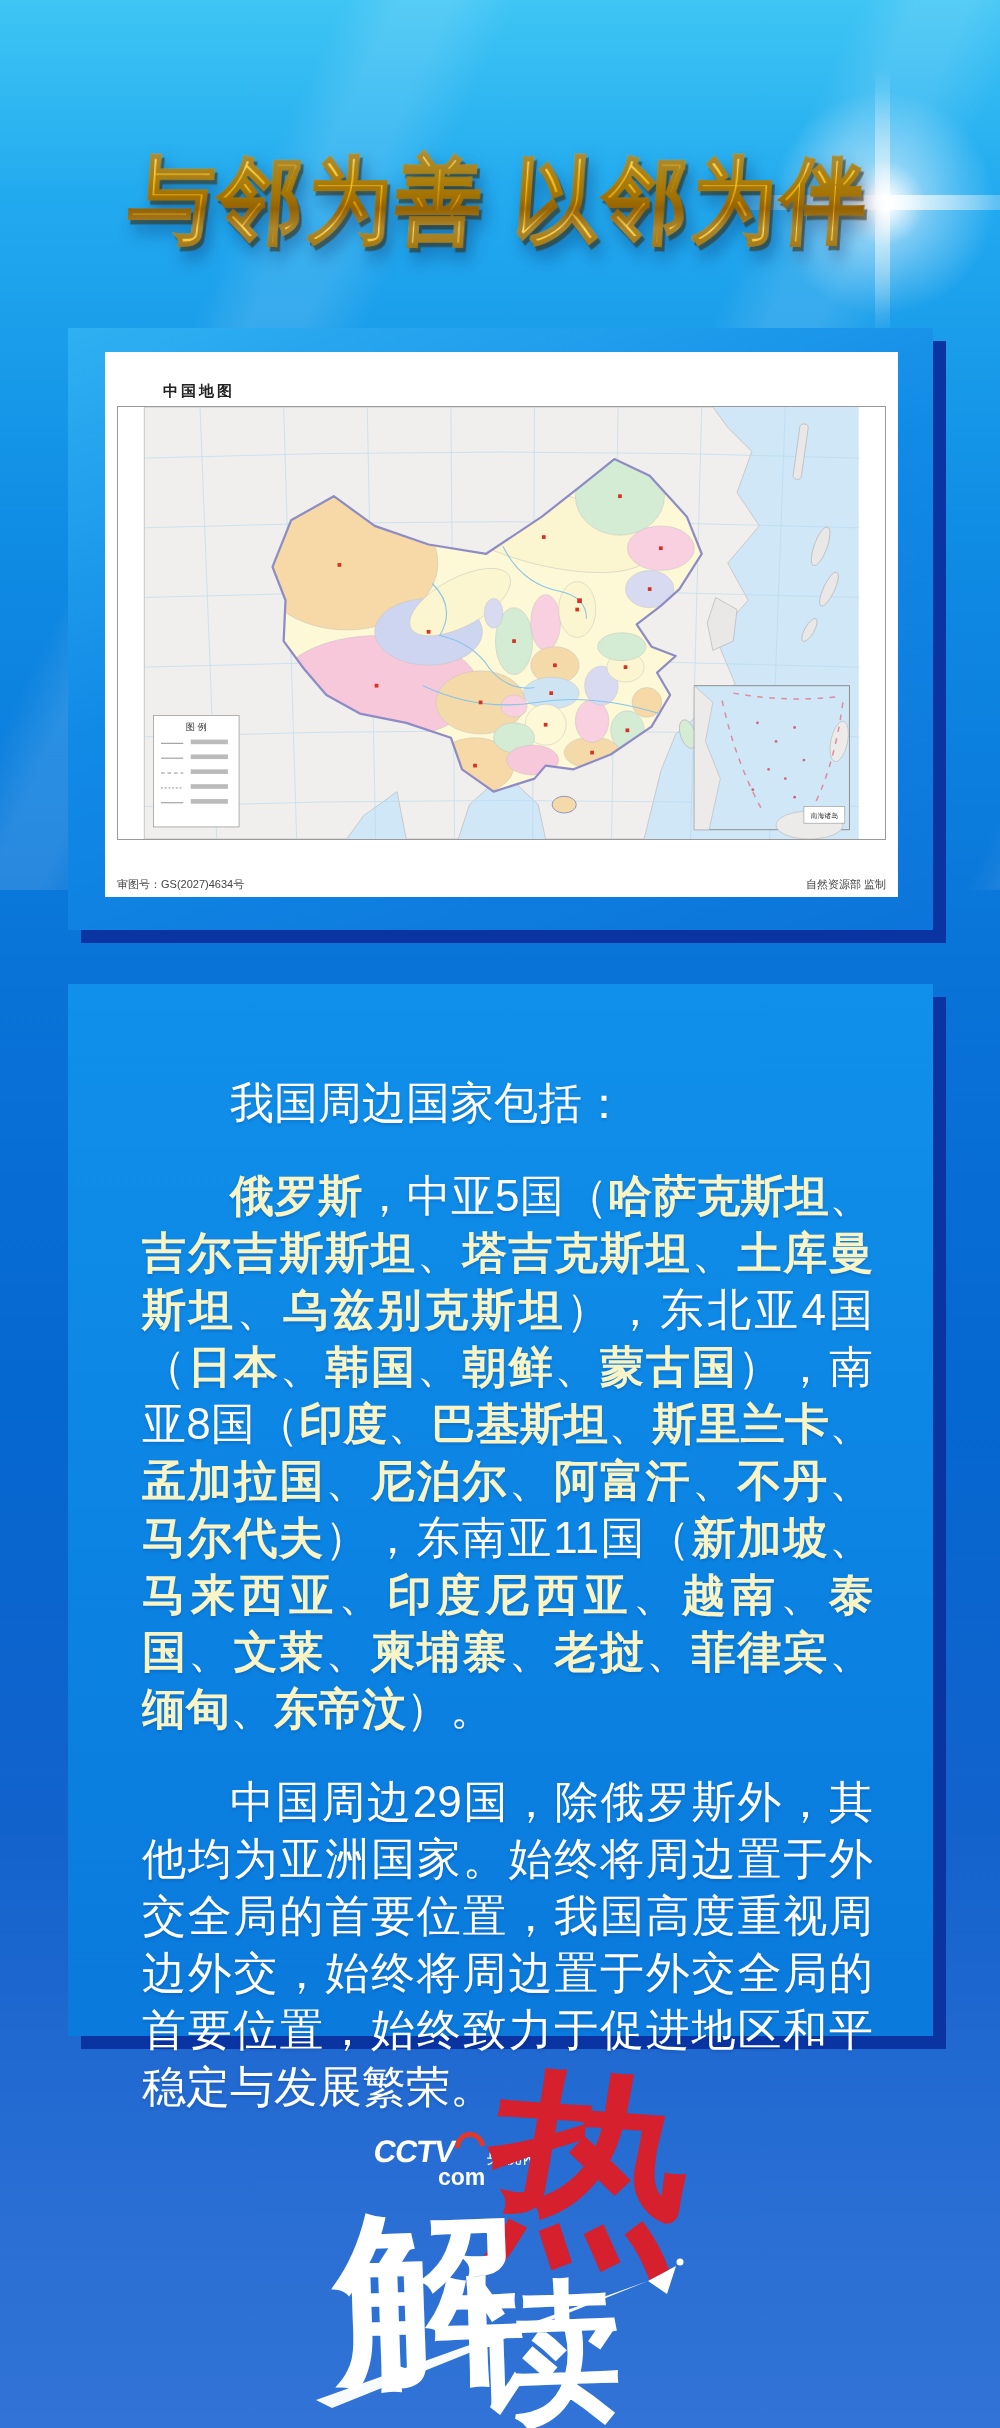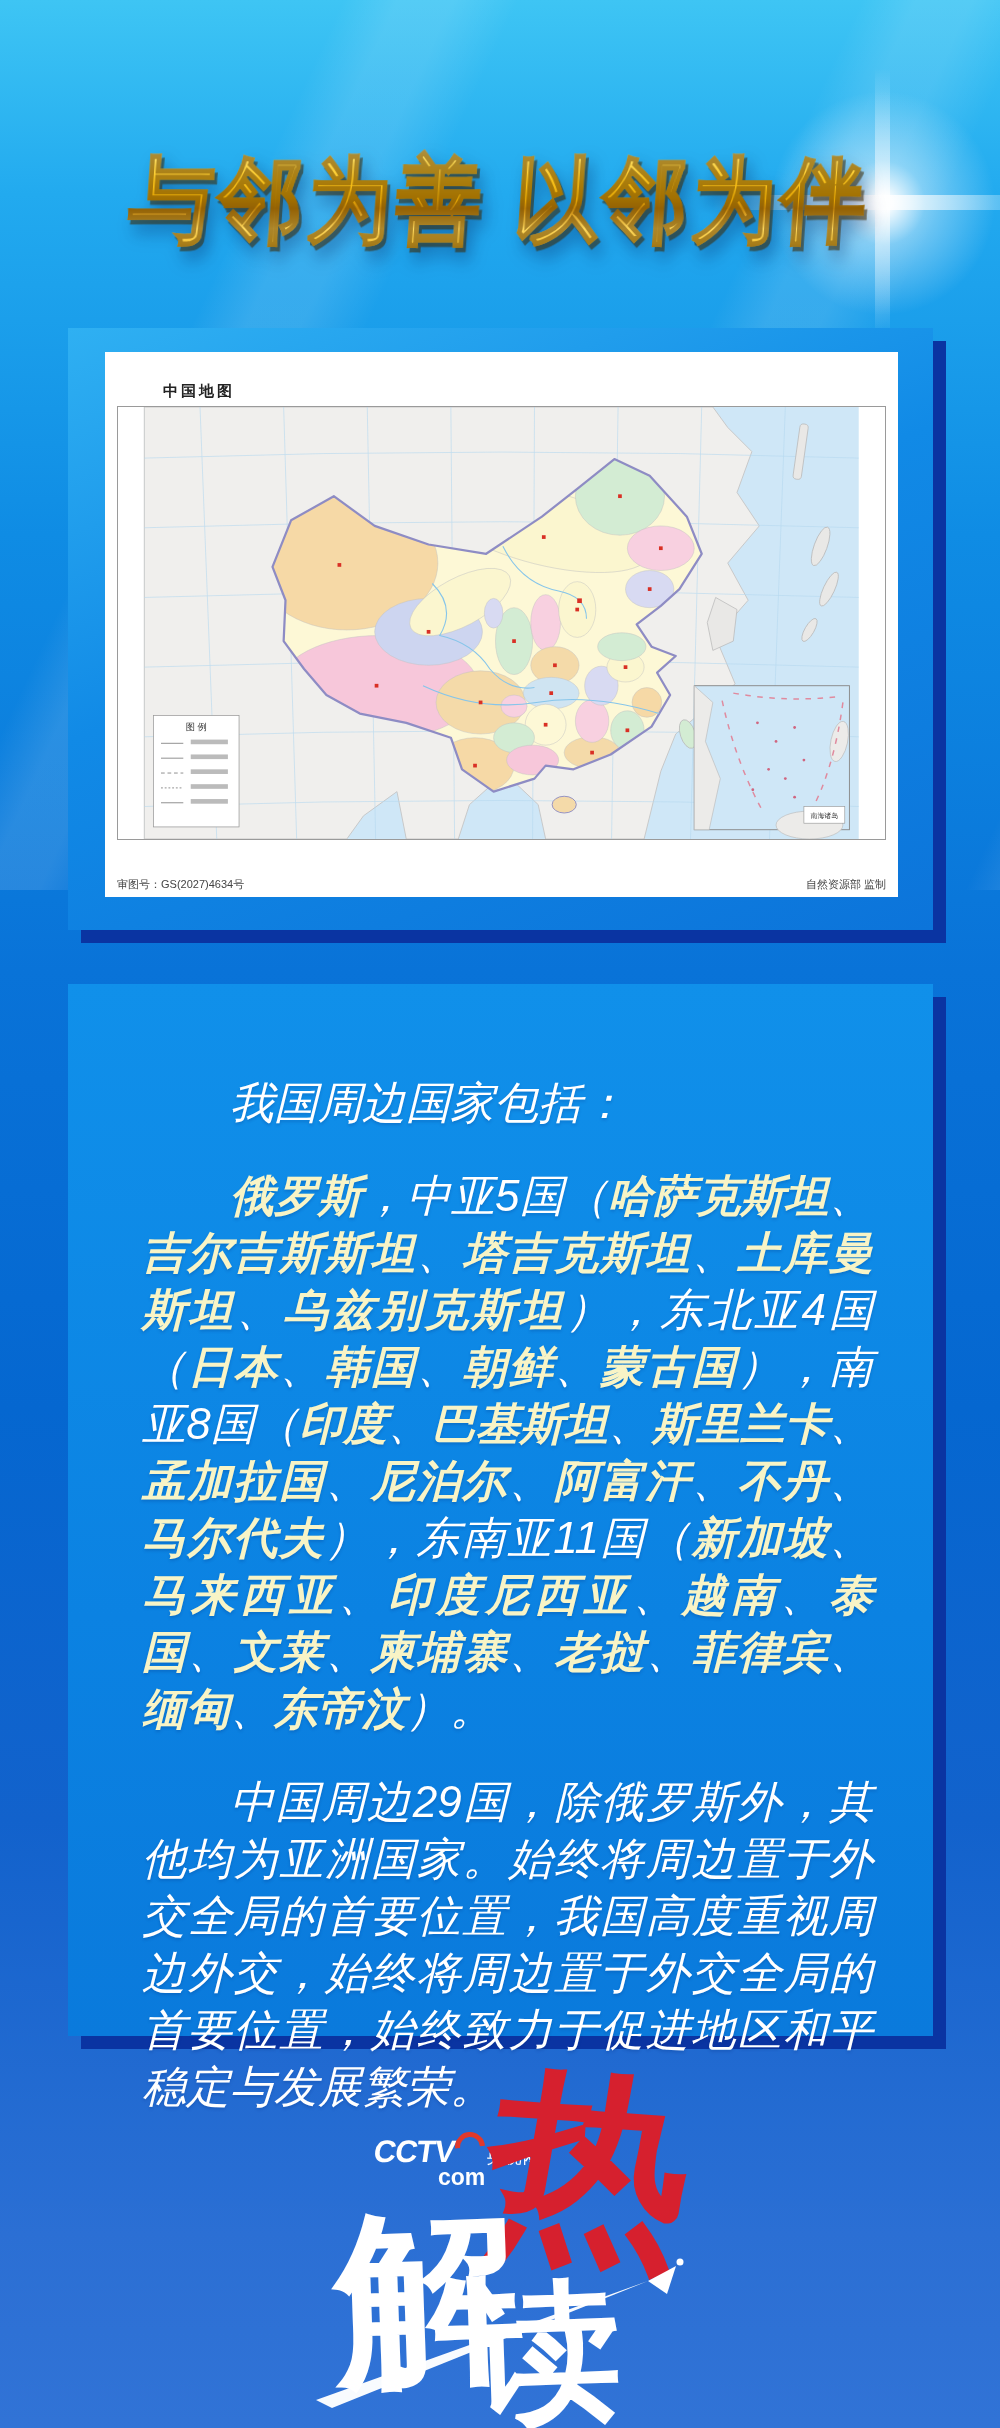--- a/index.html
+++ b/index.html
@@ -35,21 +35,21 @@
   .map-frame svg{display:block;width:100%;height:100%;}
   .map-caption-left{position:absolute;left:12px;bottom:5px;font-size:11px;color:#444;}
   .map-caption-right{position:absolute;right:12px;bottom:5px;font-size:11px;color:#444;}
   
   .card-shadow{position:absolute;left:81px;top:997px;width:865px;height:1052px;background:#0a34a2;}
   .content-card{position:absolute;left:68px;top:984px;width:865px;height:1052px;box-sizing:border-box;
         padding:90px 60px 0 74px;
         background:linear-gradient(180deg,#1090ea 0%,#0b82e2 60%,#0a7adc 100%);}
   .content-card p{margin:0 0 36px 0;text-indent:2em;text-align:justify;
         font-size:44px;line-height:57px;color:#ffffff;font-weight:500;
-        text-shadow:0 2px 3px rgba(0,40,120,.22);font-style:italic;}
+        text-shadow:0 2px 3px rgba(0,40,120,.22);}
   .hl{color:#f8f4c6;font-weight:700;}
   
   .cctv-logo{position:absolute;left:374px;top:2134px;color:#fff;}
   .cctv-row{display:flex;align-items:flex-start;}
   .cctv-word{font-size:31px;font-weight:900;letter-spacing:-1px;transform:skewX(-8deg);}
   .cctv-swoosh{width:20px;height:20px;border:5px solid #e0392b;border-radius:50%;
         border-bottom-color:transparent;border-right-color:transparent;
         transform:rotate(40deg);margin:-2px 1px 0 1px;}
   .cctv-cn{font-size:17px;letter-spacing:1px;margin-top:12px;}
   .cctv-com{font-size:23px;font-weight:700;margin:-6px 0 12px 64px;letter-spacing:0px;}

